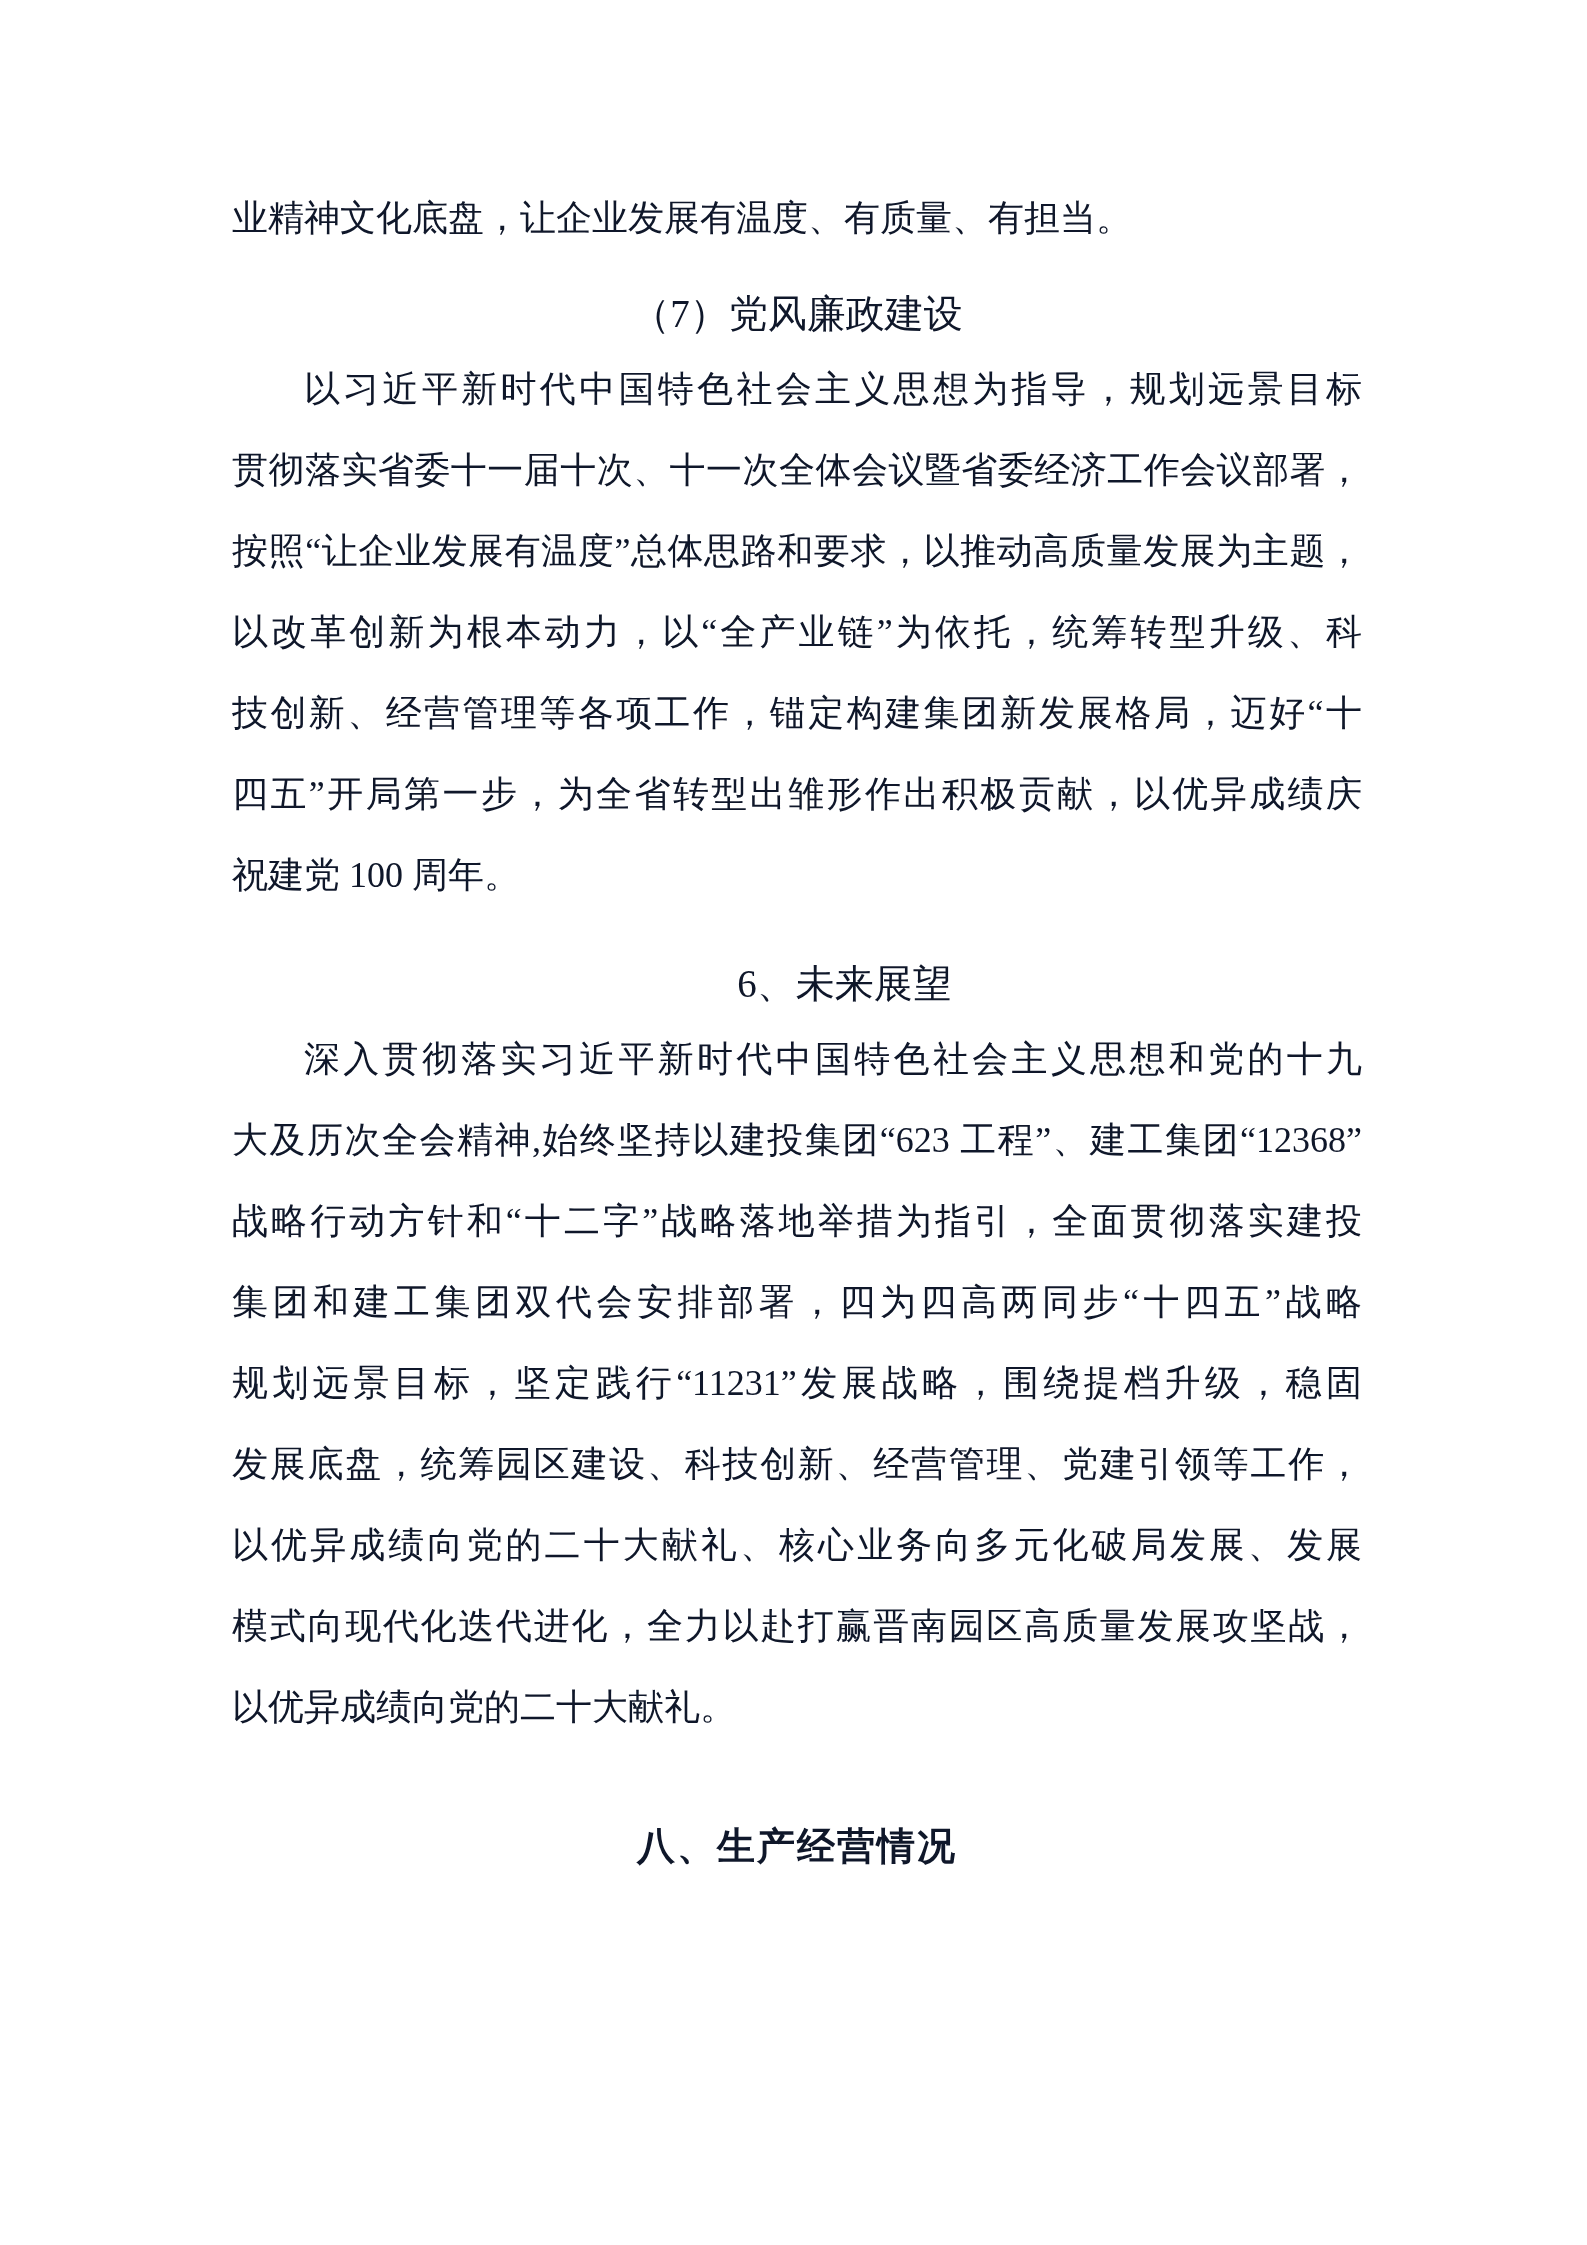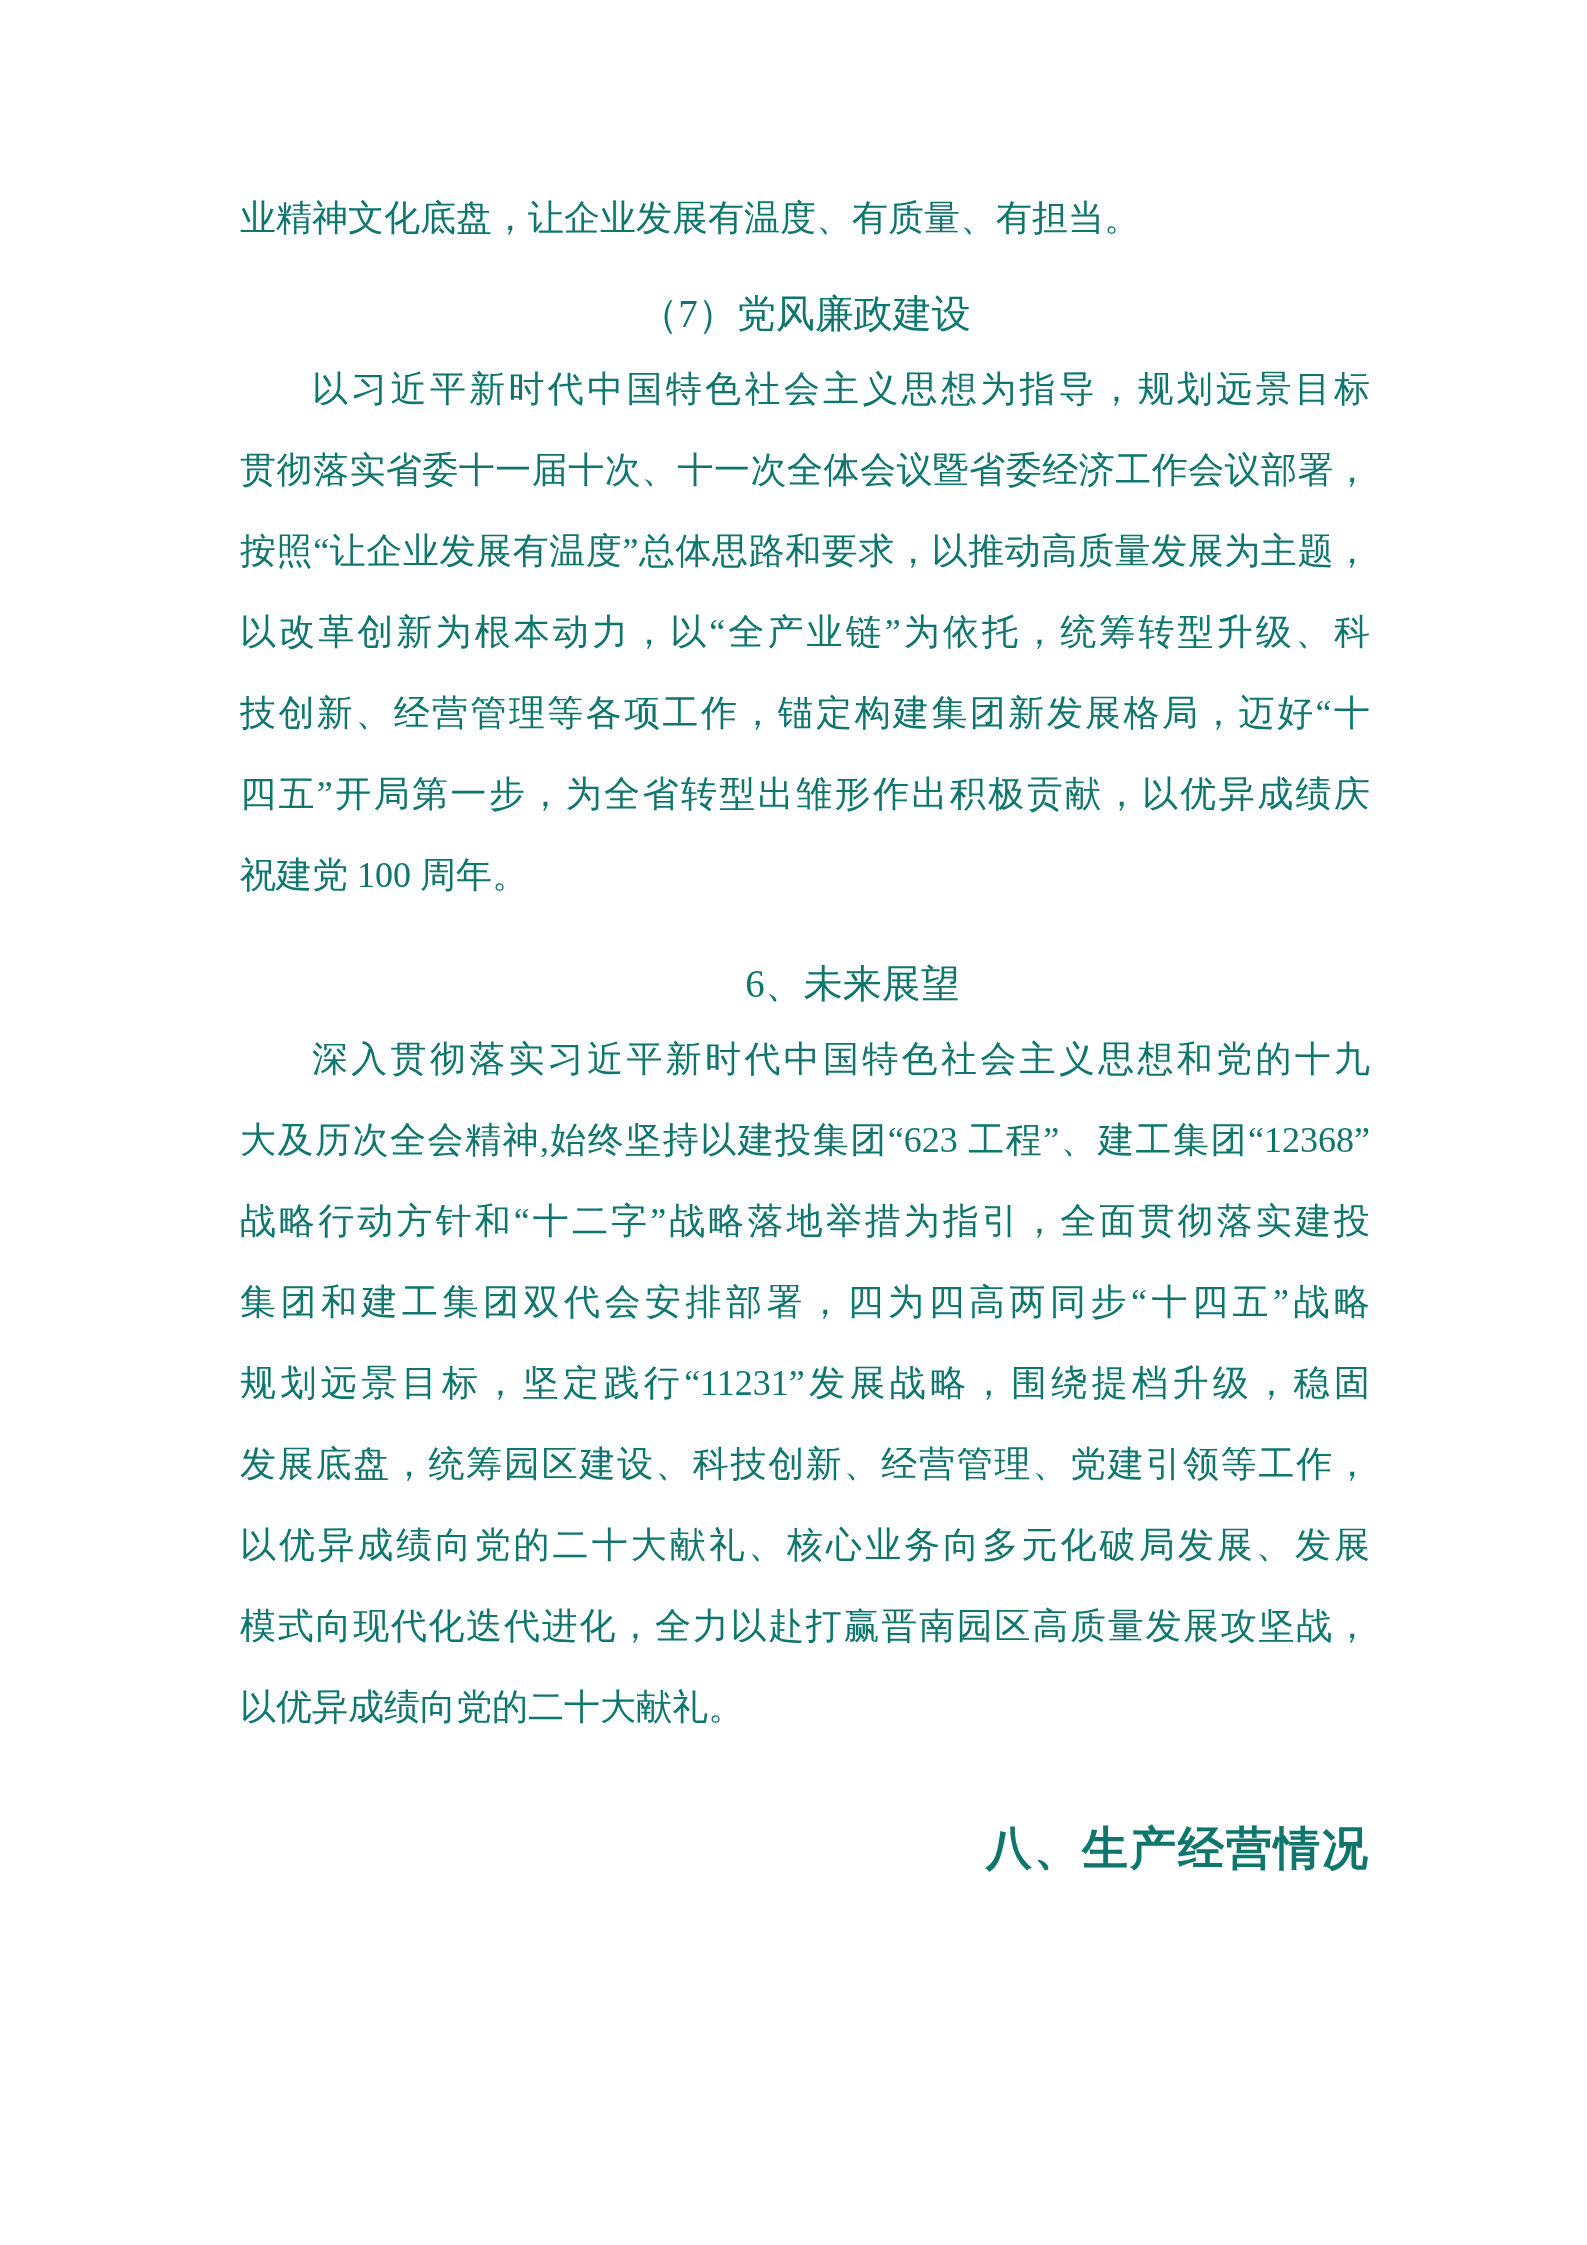--- a/index.html
+++ b/index.html
@@ -9,24 +9,24 @@
   }
   .page {
     position: relative;
     width: 1587px;
     height: 2245px;
     background: #ffffff;
     overflow: hidden;
   }
   .doc {
     position: absolute;
-    left: 240px;
+    left: 232px;
     top: 178px;
     width: 1130px;
-    color: #0f766e;
+    color: #0f172a;
     font-family: "Liberation Serif", "DejaVu Serif", serif;
     font-size: 36px;
   }
   .blk {
     line-height: 81px;
     min-height: 81px;
   }
   .line, .line-first {
     text-align: justify;
     text-align-last: justify;
@@ -47,27 +47,27 @@
   }
   .h2 {
     font-size: 39px;
     line-height: 70px;
     min-height: 70px;
     margin-top: 33px;
     padding-left: 95px;
     text-align: center;
   }
   .h1 {
-    font-family: Liberation Sans, sans-serif;
+    font-family: Liberation Mono, monospace;
     font-weight: 700;
-    font-size: 46px;
+    font-size: 38px;
     line-height: 81px;
     min-height: 81px;
     margin-top: 60px;
-    text-align: right;
+    text-align: center;
     letter-spacing: 2px;
   }
 </style>
 </head>
 <body>
 
 <div class="page">
   <div class="doc" id="doc">
       <div class="blk line-end">业精神文化底盘，让企业发展有温度、有质量、有担当。</div>
       <div class="blk h3">（7）党风廉政建设</div>

